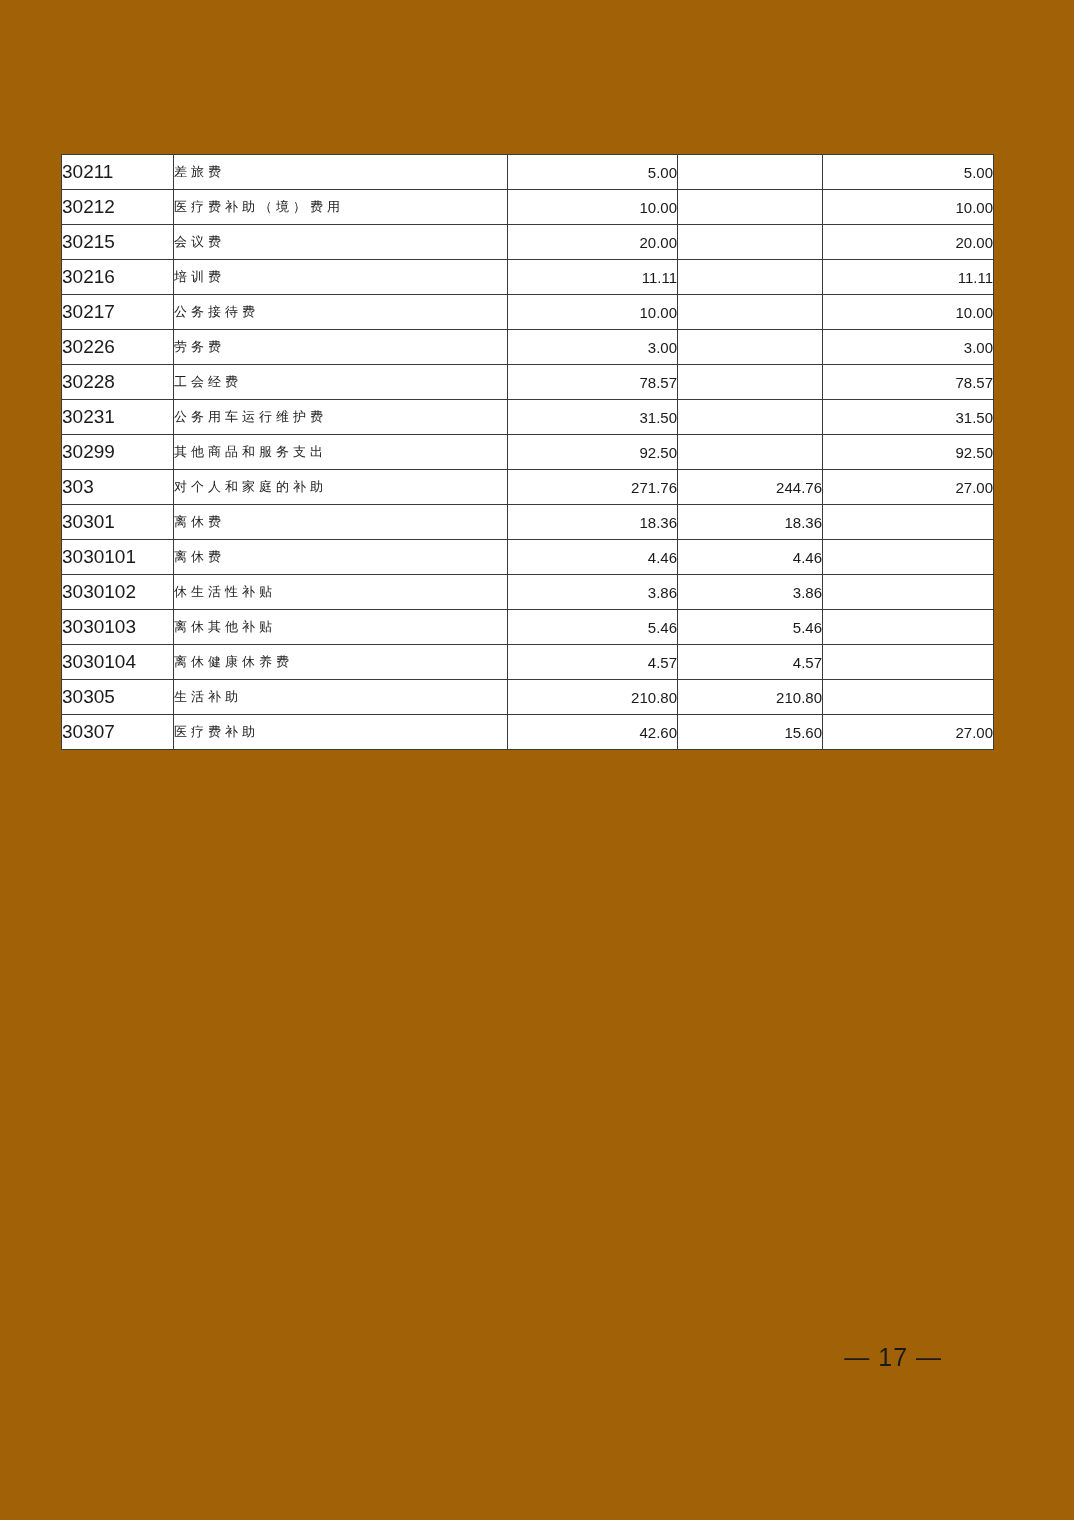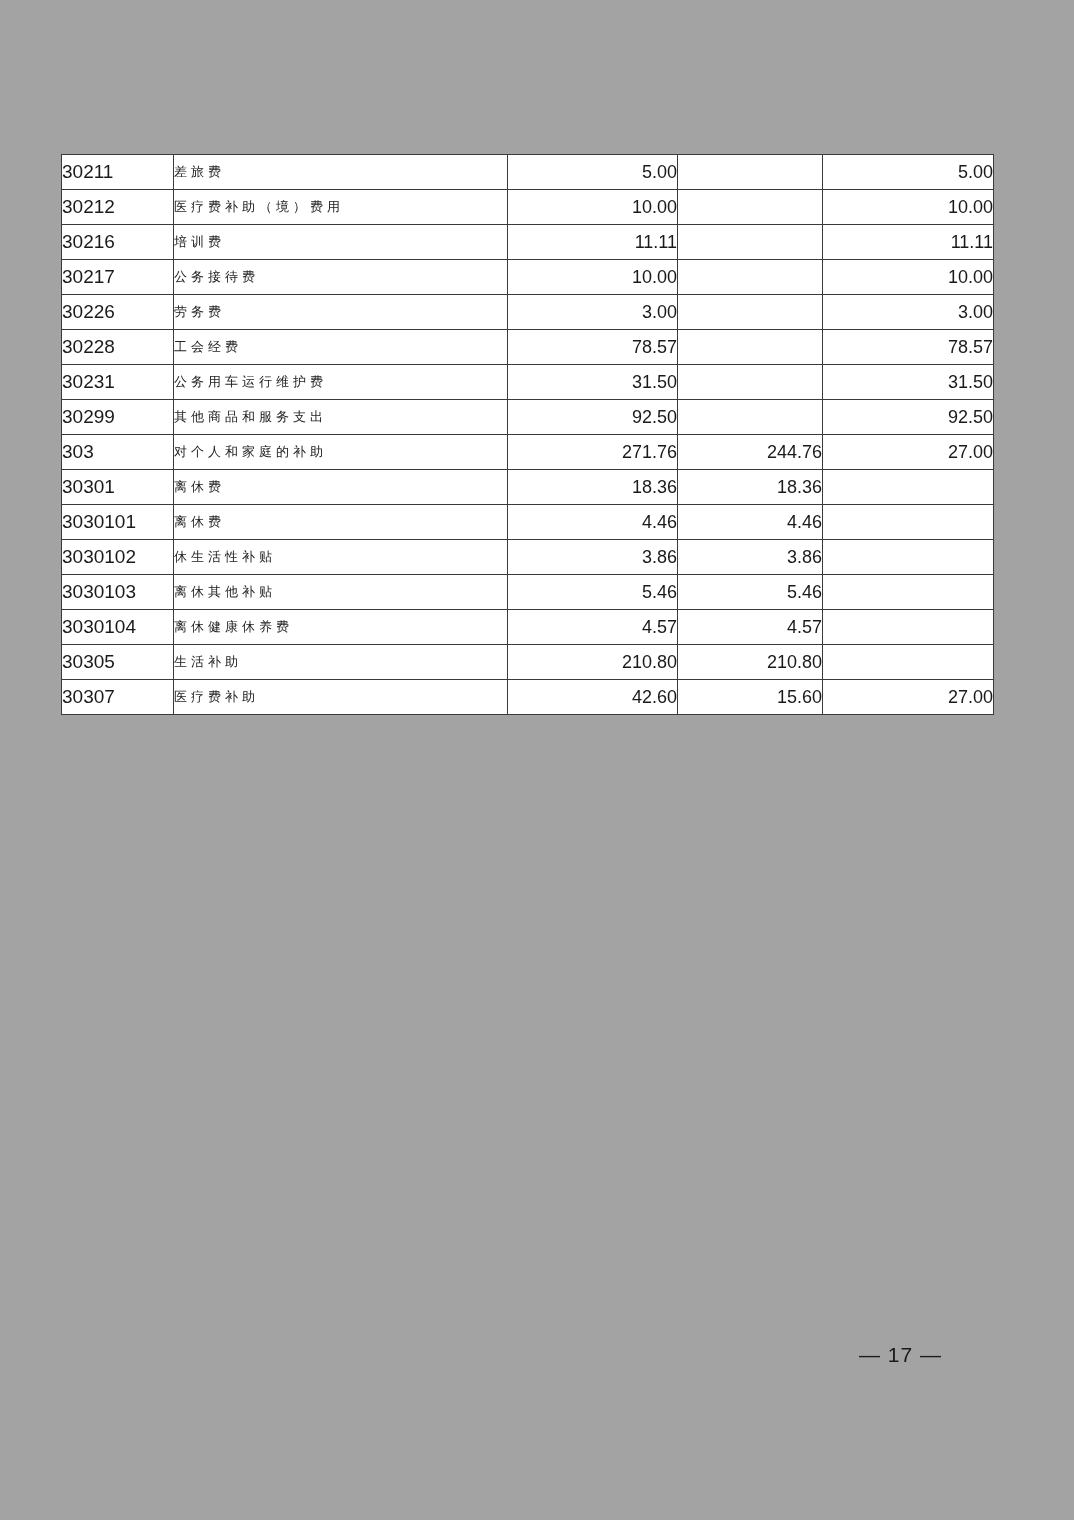--- a/index.html
+++ b/index.html
@@ -4,21 +4,21 @@
 <style>
   html, body {
     margin: 0;
     padding: 0;
     background: #ffffff;
   }
   .page {
     position: relative;
     width: 1074px;
     height: 1520px;
-    background: #a3a3a3;
+    background: #a16207;
     overflow: hidden;
     font-family: "Liberation Sans", "DejaVu Sans", sans-serif;
     color: #1a1a1a;
   }
   .table-wrap {
     position: absolute;
     left: 61px;
     top: 154px;
     width: 932px;
   }
@@ -52,30 +52,30 @@
   td.c-name {
     font-family: "Liberation Serif", "DejaVu Serif", serif;
     font-size: 13px;
     letter-spacing: 4px;
     text-align: left;
     padding-left: 12px;
     color: #222222;
   }
   td.c-num {
     font-family: "Liberation Sans", "DejaVu Sans", sans-serif;
-    font-size: 18px;
+    font-size: 15px;
     text-align: right;
     padding-right: 11px;
   }
   .page-number {
     position: absolute;
     top: 1343px;
     right: 132px;
     font-family: "Liberation Sans", "DejaVu Sans", sans-serif;
-    font-size: 21px;
+    font-size: 25px;
     color: #1a1a1a;
     letter-spacing: 1px;
   }
 </style>
 </head>
 <body>
 
 <div class="page">
 
   <div class="table-wrap">
@@ -96,20 +96,27 @@
     <td class="c-num">5.00</td>
   </tr>
           <tr>
     <td class="c-code">30212</td>
     <td class="c-name">医疗费补助（境）费用</td>
     <td class="c-num">10.00</td>
     <td class="c-num"></td>
     <td class="c-num">10.00</td>
   </tr>
           <tr>
+    <td class="c-code">30215</td>
+    <td class="c-name">会议费</td>
+    <td class="c-num">20.00</td>
+    <td class="c-num"></td>
+    <td class="c-num">20.00</td>
+  </tr>
+          <tr>
     <td class="c-code">30216</td>
     <td class="c-name">培训费</td>
     <td class="c-num">11.11</td>
     <td class="c-num"></td>
     <td class="c-num">11.11</td>
   </tr>
           <tr>
     <td class="c-code">30217</td>
     <td class="c-name">公务接待费</td>
     <td class="c-num">10.00</td>

